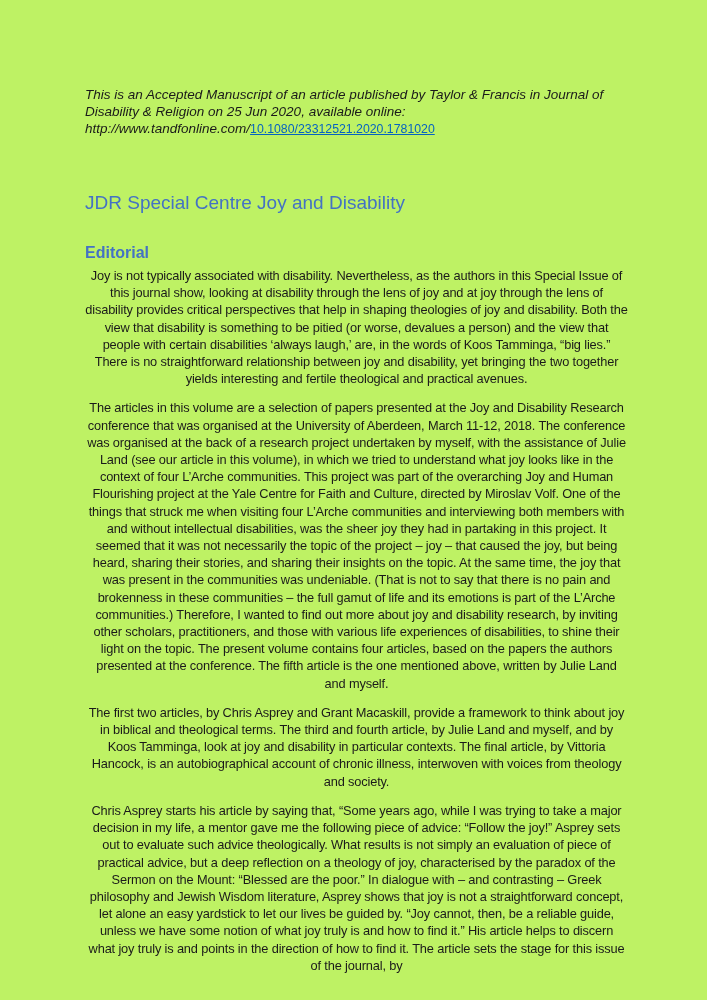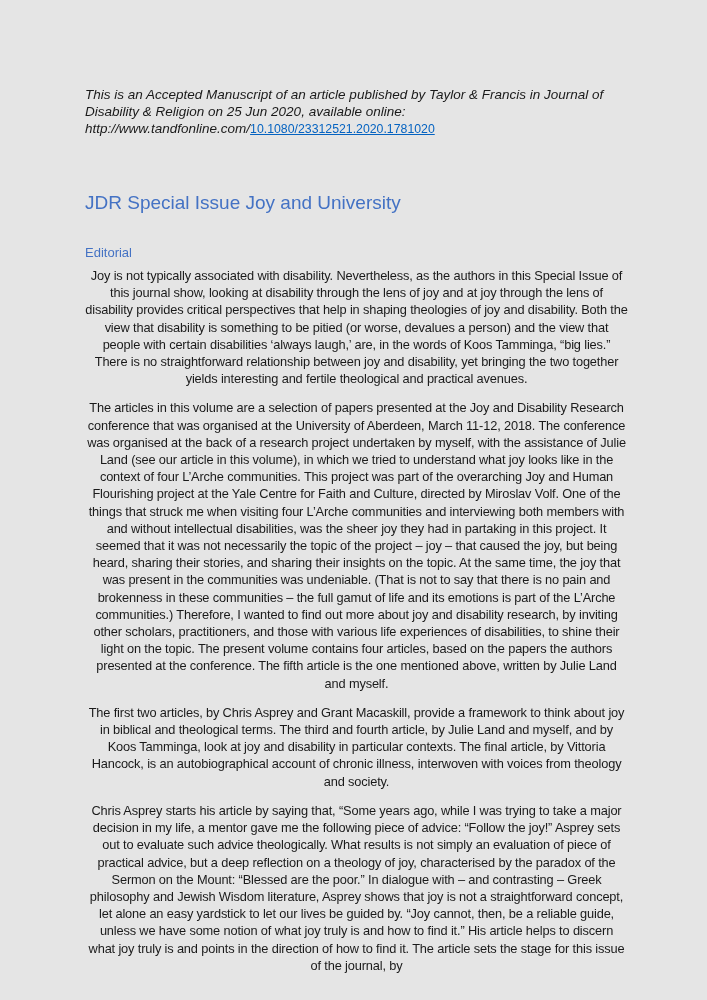--- a/index.html
+++ b/index.html
@@ -4,21 +4,21 @@
 <style>
   html, body {
     margin: 0;
     padding: 0;
     background: #ffffff;
   }
   .page {
     position: relative;
     width: 707px;
     height: 1000px;
-    background: #e5e5e5;
+    background: #bef264;
     box-sizing: border-box;
     padding: 80px 79px 12px 85px;
     overflow: hidden;
     font-family: "Liberation Sans", sans-serif;
   }
   .notice {
     margin: 6px 0 0 0;
     font-style: italic;
     font-size: 13.5px;
     line-height: 17px;
@@ -33,42 +33,42 @@
   }
   .doc-title {
     margin: 53px 0 0 0;
     font-weight: 400;
     font-size: 19px;
     line-height: 24px;
     color: var(--heading, #4472C4);
   }
   .section-heading {
     margin: 29px 0 5px 0;
-    font-weight: 400;
-    font-size: 13px;
+    font-weight: 700;
+    font-size: 16px;
     line-height: 18px;
     color: var(--heading, #4472C4);
   }
   .body-para {
     margin: 0 0 12px 0;
     font-size: 12.8px;
     line-height: 17.2px;
     letter-spacing: -0.15px;
     color: var(--body-text, #1a1a1a);
     text-align: center;
   }
 </style>
 </head>
 <body>
 
 <div class="page">
 
   <p class="notice"><span>This is an Accepted Manuscript of an article published by Taylor &amp; Francis in Journal of Disability &amp; Religion on 25 Jun 2020, available online: http://www.tandfonline.com/</span><a class="doi-link">10.1080/23312521.2020.1781020</a></p>
 
-  <h1 class="doc-title">JDR Special Issue Joy and University</h1>
+  <h1 class="doc-title">JDR Special Centre Joy and Disability</h1>
 
   <h2 class="section-heading">Editorial</h2>
 
   <p class="body-para">Joy is not typically associated with disability. Nevertheless, as the authors in this Special Issue of this journal show, looking at disability through the lens of joy and at joy through the lens of disability provides critical perspectives that help in shaping theologies of joy and disability. Both the view that disability is something to be pitied (or worse, devalues a person) and the view that people with certain disabilities ‘always laugh,’ are, in the words of Koos Tamminga, “big lies.” There is no straightforward relationship between joy and disability, yet bringing the two together yields interesting and fertile theological and practical avenues.</p>
 
   <p class="body-para">The articles in this volume are a selection of papers presented at the Joy and Disability Research conference that was organised at the University of Aberdeen, March 11-12, 2018. The conference was organised at the back of a research project undertaken by myself, with the assistance of Julie Land (see our article in this volume), in which we tried to understand what joy looks like in the context of four L’Arche communities. This project was part of the overarching Joy and Human Flourishing project at the Yale Centre for Faith and Culture, directed by Miroslav Volf. One of the things that struck me when visiting four L’Arche communities and interviewing both members with and without intellectual disabilities, was the sheer joy they had in partaking in this project. It seemed that it was not necessarily the topic of the project – joy – that caused the joy, but being heard, sharing their stories, and sharing their insights on the topic. At the same time, the joy that was present in the communities was undeniable. (That is not to say that there is no pain and brokenness in these communities – the full gamut of life and its emotions is part of the L’Arche communities.) Therefore, I wanted to find out more about joy and disability research, by inviting other scholars, practitioners, and those with various life experiences of disabilities, to shine their light on the topic. The present volume contains four articles, based on the papers the authors presented at the conference. The fifth article is the one mentioned above, written by Julie Land and myself.</p>
 
   <p class="body-para">The first two articles, by Chris Asprey and Grant Macaskill, provide a framework to think about joy in biblical and theological terms. The third and fourth article, by Julie Land and myself, and by Koos Tamminga, look at joy and disability in particular contexts. The final article, by Vittoria Hancock, is an autobiographical account of chronic illness, interwoven with voices from theology and society.</p>
 
   <p class="body-para">Chris Asprey starts his article by saying that, “Some years ago, while I was trying to take a major decision in my life, a mentor gave me the following piece of advice: “Follow the joy!” Asprey sets out to evaluate such advice theologically. What results is not simply an evaluation of piece of practical advice, but a deep reflection on a theology of joy, characterised by the paradox of the Sermon on the Mount: “Blessed are the poor.” In dialogue with – and contrasting – Greek philosophy and Jewish Wisdom literature, Asprey shows that joy is not a straightforward concept, let alone an easy yardstick to let our lives be guided by. “Joy cannot, then, be a reliable guide, unless we have some notion of what joy truly is and how to find it.” His article helps to discern what joy truly is and points in the direction of how to find it. The article sets the stage for this issue of the journal, by</p>

